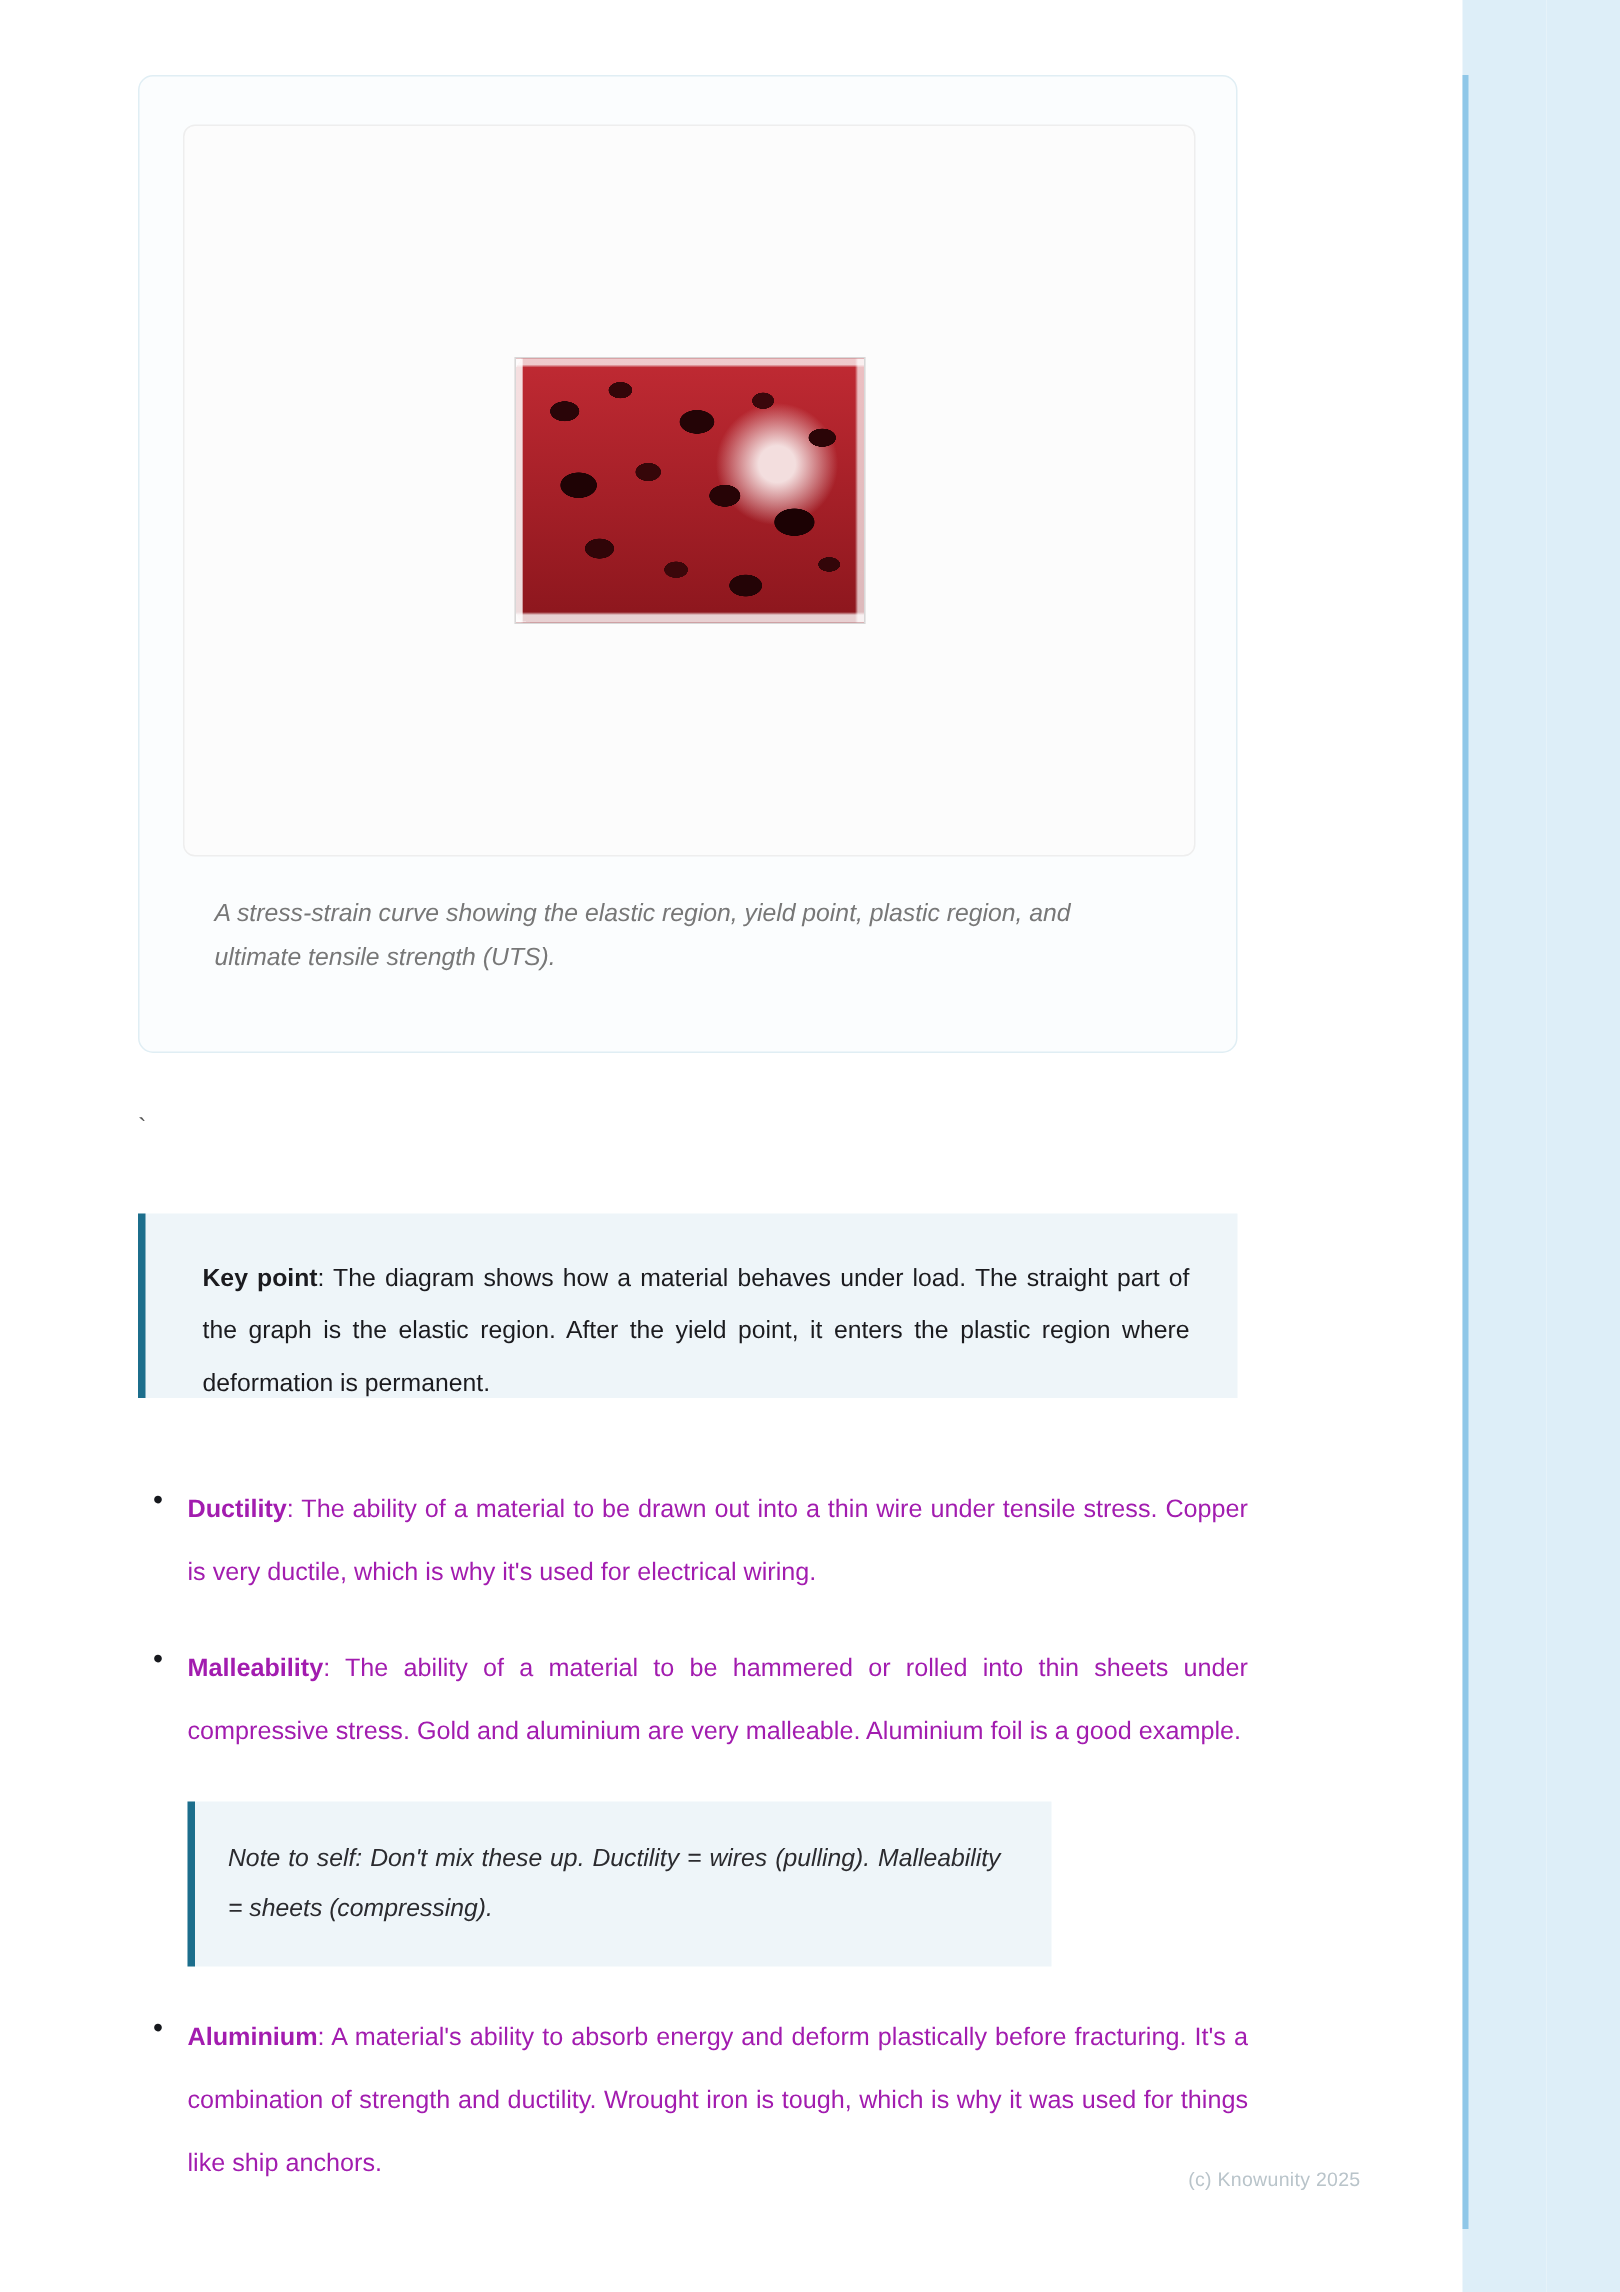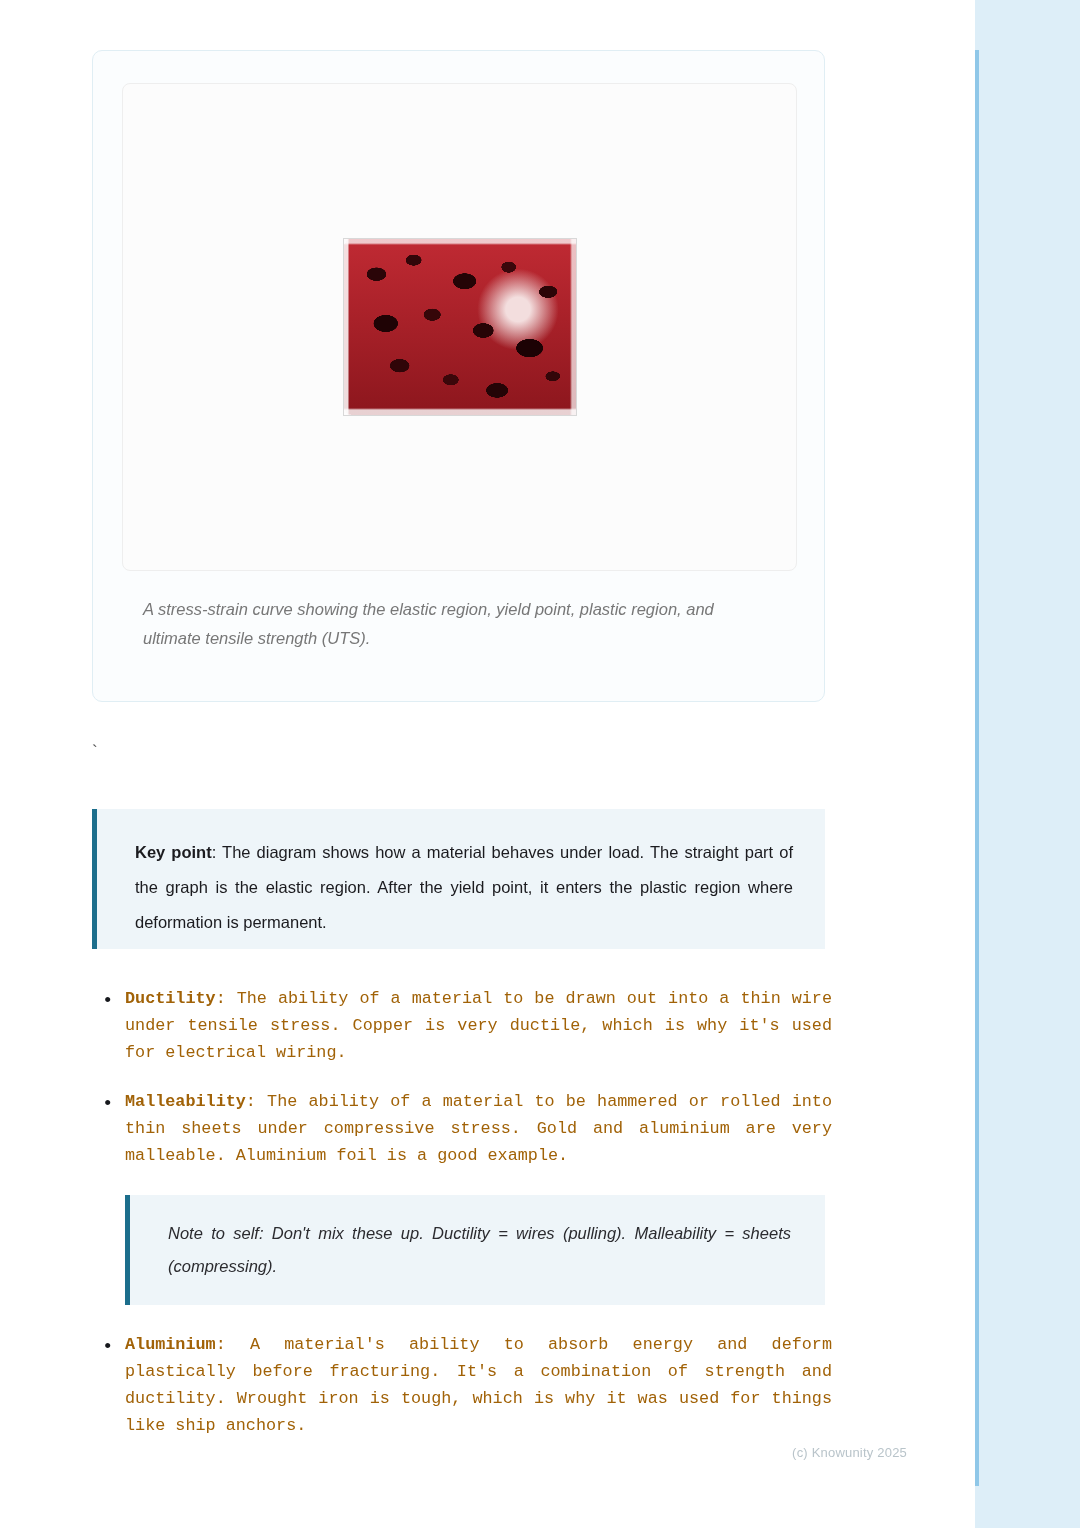--- a/index.html
+++ b/index.html
@@ -128,21 +128,21 @@
     font-size: 17px;
     color: #555;
   }
 
   
   .callout {
     position: absolute;
     left: 92px;
     top: 809px;
     width: 733px;
-    height: 140px;
+    height: 123px;
     background: #eef5f9;
     box-sizing: border-box;
     border-left: 5px solid #1c6e8c;
   }
   .callout-text {
     padding: 26px 32px 0 38px;
     font-size: 16.5px;
     line-height: 35px;
     text-align: justify;
     color: #1b1b1f;
@@ -154,44 +154,43 @@
     position: absolute;
     left: 92px;
     top: 985px;
     width: 740px;
   }
   .bullet {
     position: relative;
     padding-left: 33px;
     margin-bottom: 22px;
     font-size: 16.8px;
-    line-height: 27px;
+    line-height: 42px;
     text-align: justify;
-    color: #a16207;
-    font-family: Liberation Mono, monospace;
+    color: #a21caf;
   }
   .bullet::before {
     content: "•";
     position: absolute;
     left: 10px;
     top: 0;
     font-size: 19px;
     line-height: 32.5px;
     color: #16181d;
   }
   .bullet b { font-weight: bold; }
 
   
   .note {
     margin: 26px 0 26px 33px;
-    width: 700px;
+    width: 576px;
     background: #eef5f9;
     border-left: 5px solid #1c6e8c;
     box-sizing: border-box;
-    padding: 22px 34px 22px 38px;
+    padding: 22px 34px 22px 22px;
     font-style: italic;
     font-size: 16.5px;
     line-height: 33px;
     color: #2b2b2f;
     text-align: justify;
   }
 
   
   .watermark {
     position: absolute;

